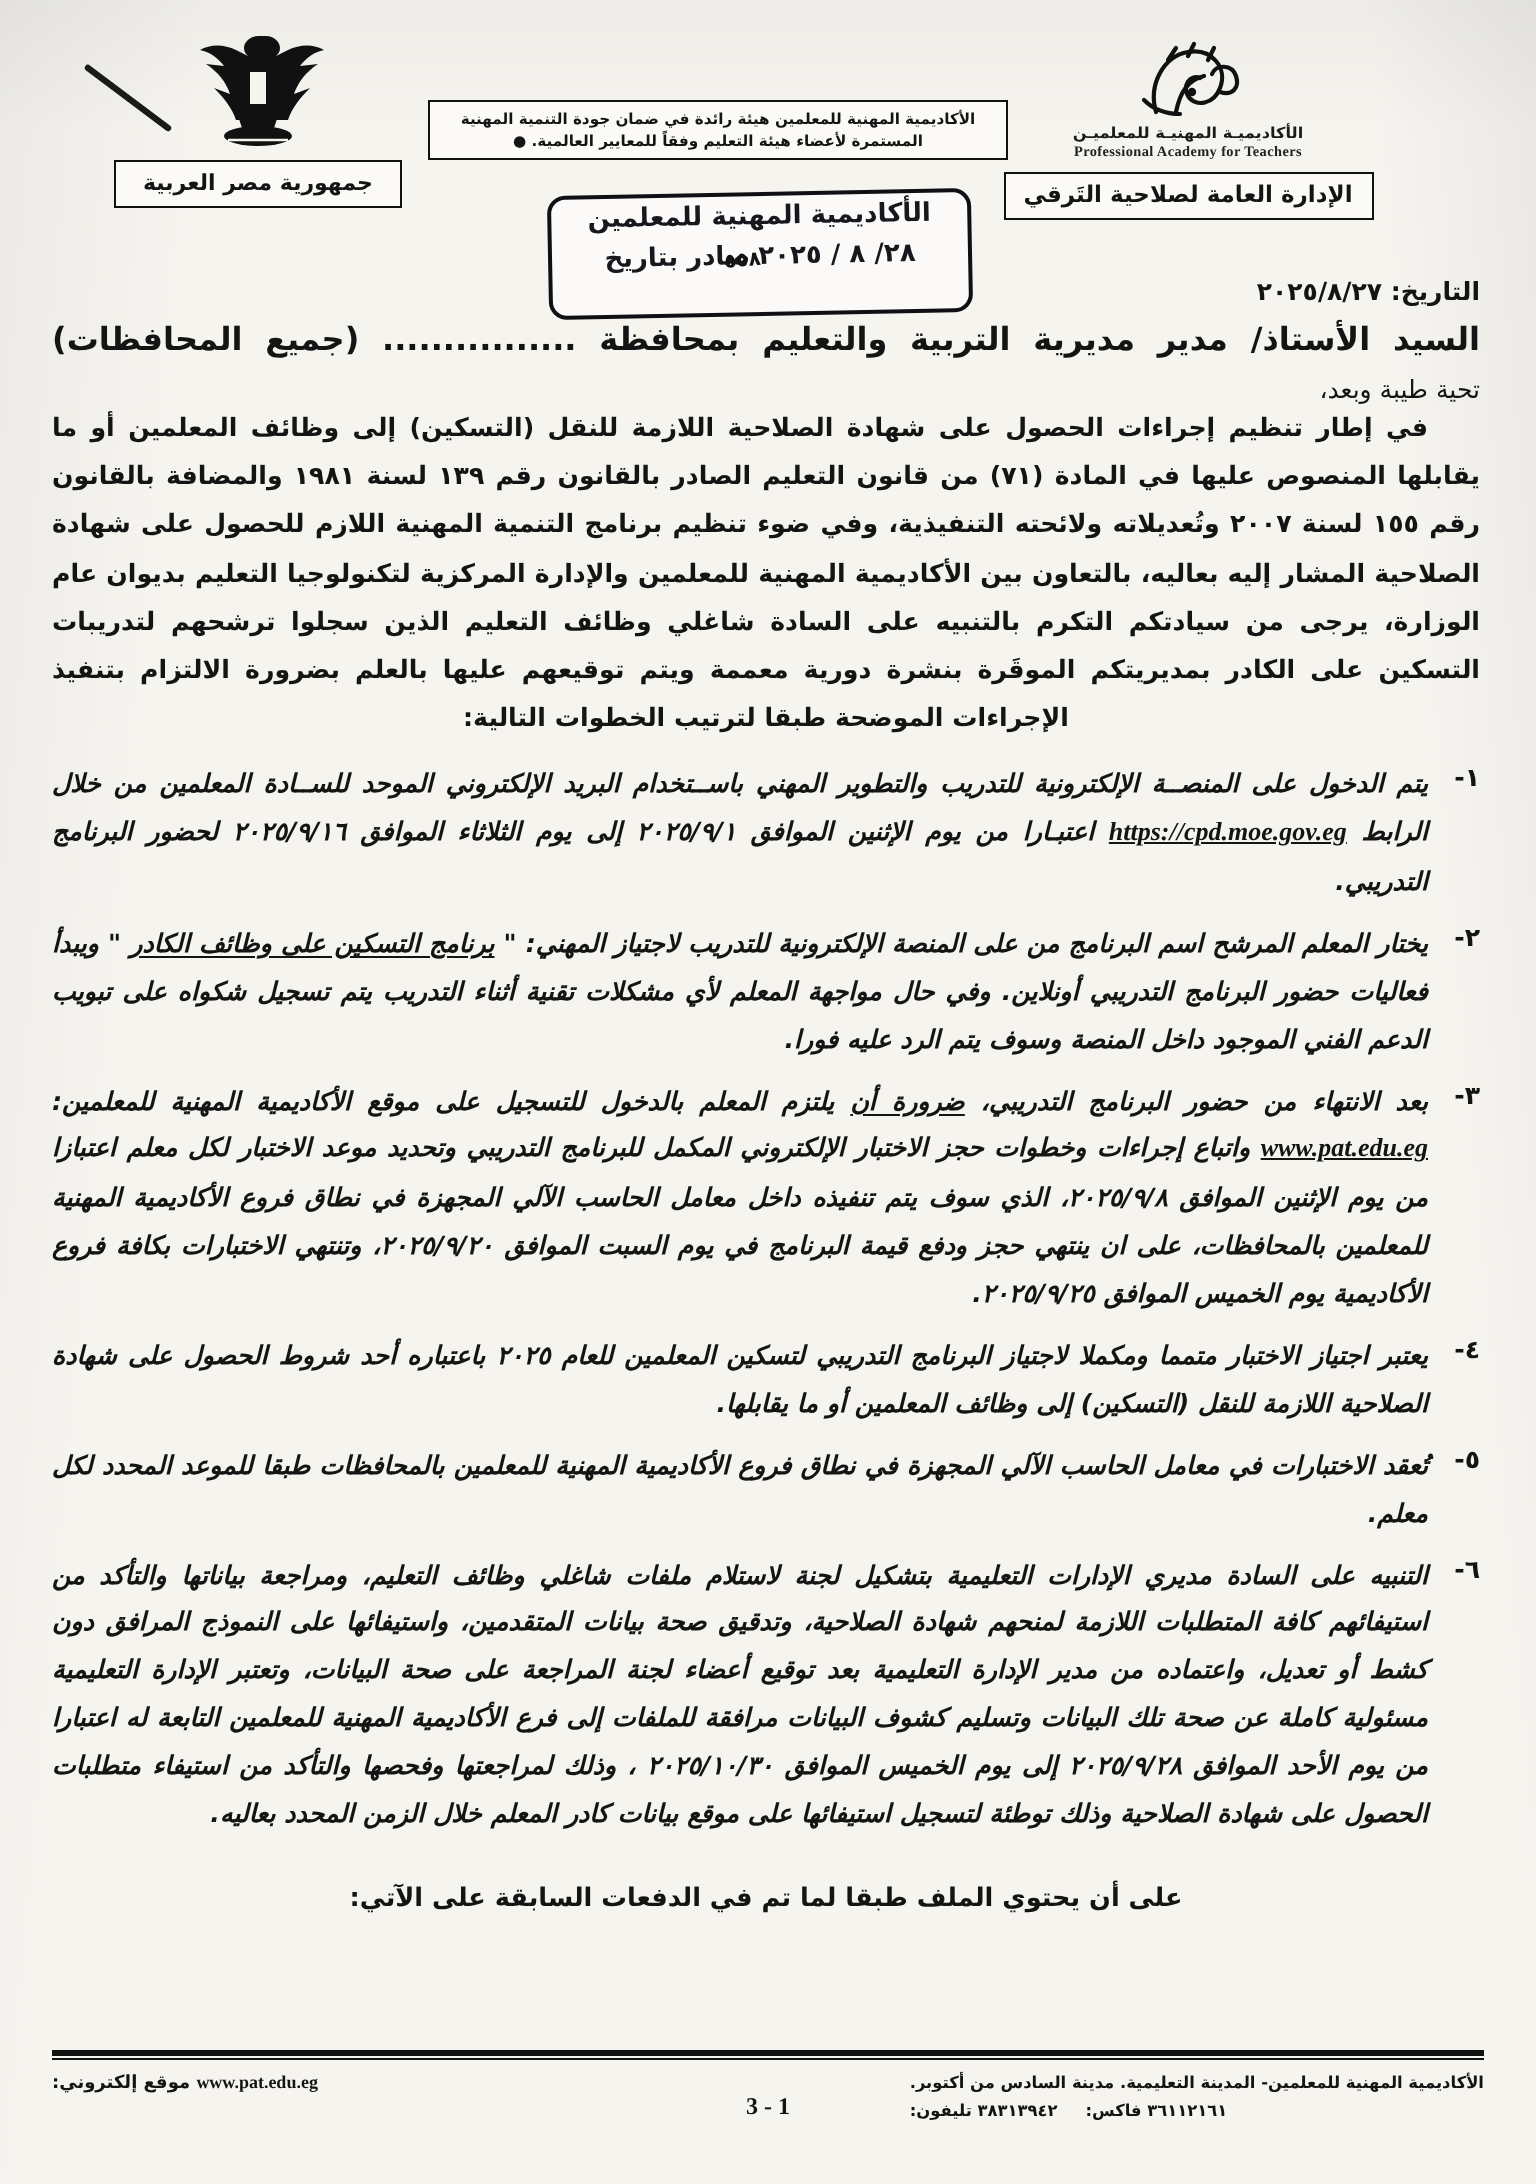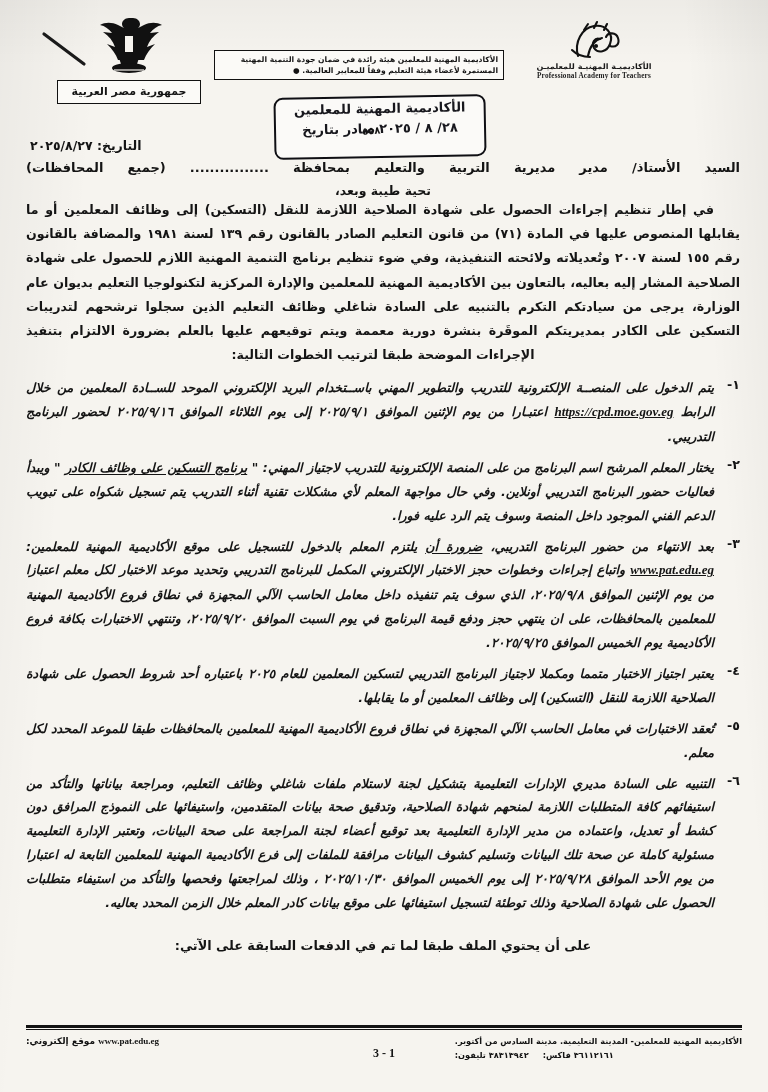--- a/index.html
+++ b/index.html
@@ -58,21 +58,21 @@
     padding:4px 6px 5px; font-size:11.5px; font-weight:bold;
     text-align:center; line-height:1.1;
   }
 
   .hdr-center{
     position:absolute; right:236px; top:36px; width:290px;
   }
   .box-slogan{
     border:1.4px solid #111; background:#fbfaf7;
     padding:3px 5px; font-size:7.6px; line-height:1.45;
-    font-weight:bold; 
+    font-weight:bold; text-align:center;
   }
   .stamp{
     position:absolute; right:18px; top:46px;
     width:212px; height:62px;
     border:2px solid #0f0f14;
     border-radius:9px;
     background:rgba(255,255,255,.55);
     transform:rotate(-1.1deg);
     padding:3px 8px 0 8px;
     overflow:hidden;
@@ -101,30 +101,30 @@
     border:1.4px solid #111; background:#fbfaf7;
     padding:4px 6px 5px; font-size:11px; font-weight:bold; text-align:center;
   }
   .pen-stroke{
     position:absolute; left:6px; top:16px;
     width:52px; height:40px;
   }
 
   
   .date-line{
-    margin-top:2px; text-align:left; padding-left:4px;
+    margin-top:2px; text-align:right; padding-left:4px;
     font-size:12.5px; font-weight:bold; direction:rtl;
   }
   .addressee{
-    margin-top:7px; font-size:13px; font-weight:bold;
+    margin-top:7px; font-size:16px; font-weight:bold;
     text-align:justify; text-align-last:justify;
   }
   .greeting{
-    margin-top:8px; text-align:center;
-    font-size:12.5px; font-weight:bold;
+    margin-top:8px; 
+    font-size:12.5px; font-weight:normal;
   }
 
   
   .para{
     font-size:12.6px; font-weight:bold;
     line-height:1.92;
     text-align:justify; text-align-last:center;
     text-indent:26px;
   }
 
@@ -195,20 +195,21 @@
           <path d="M30 40 C26 26 34 12 46 10 C58 8 66 18 62 28 C59 36 50 38 46 32 C43 27 47 21 52 23"></path>
           <path d="M40 40 C42 30 46 24 54 22"></path>
           <path d="M24 34 C28 38 34 41 42 41"></path>
           <path d="M62 30 C68 32 72 28 70 22 C68 16 60 16 58 21"></path>
           <path d="M36 14 L40 8 M46 12 L49 6 M56 14 L59 8"></path>
         </g>
         <circle cx="48" cy="30" r="2.1" fill="#111"></circle>
       </svg>
       <div class="pat-ar">الأكاديميـة المهنيـة للمعلميـن</div>
       <div class="pat-en">Professional Academy for Teachers</div>
+      <div class="box-dept">الإدارة العامة لصلاحية التَرقي</div>
     </div>
 
     <div class="hdr-center">
       <div class="box-slogan">الأكاديمية المهنية للمعلمين هيئة رائدة في ضمان جودة التنمية المهنية المستمرة لأعضاء هيئة التعليم وفقاً للمعايير العالمية. ●</div>
       <div class="stamp">
         <div class="stamp-l1">الأكاديمية المهنية للمعلمين</div>
         <div class="stamp-l2">
           <span>٢٨/ ٨ / ٢٠٢٥</span>
           <span>صادر بتاريخ</span>
         </div>

